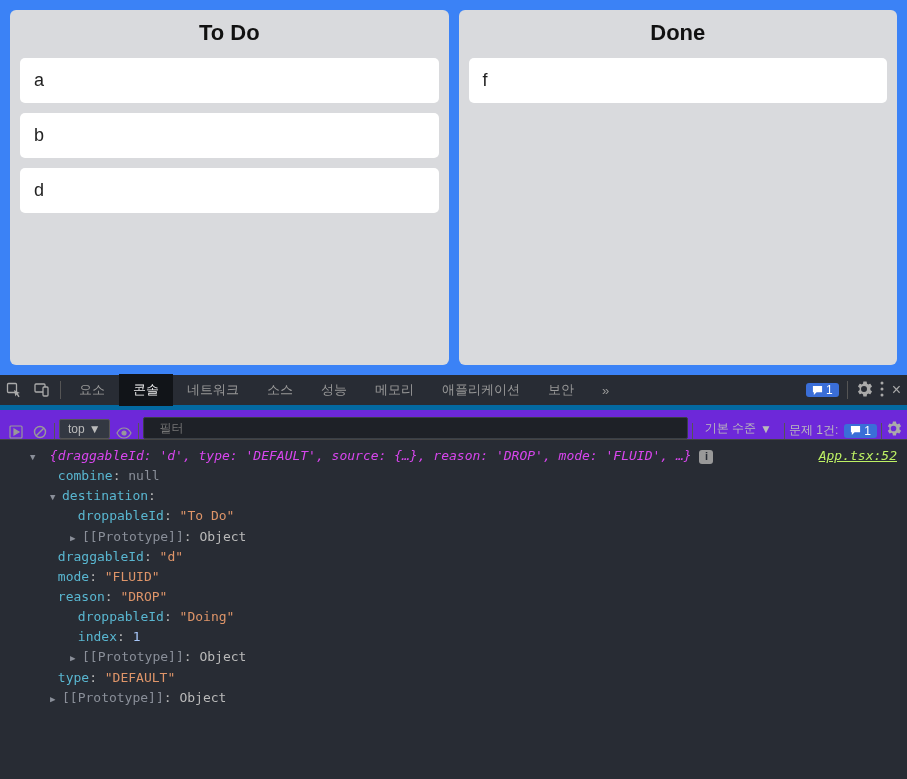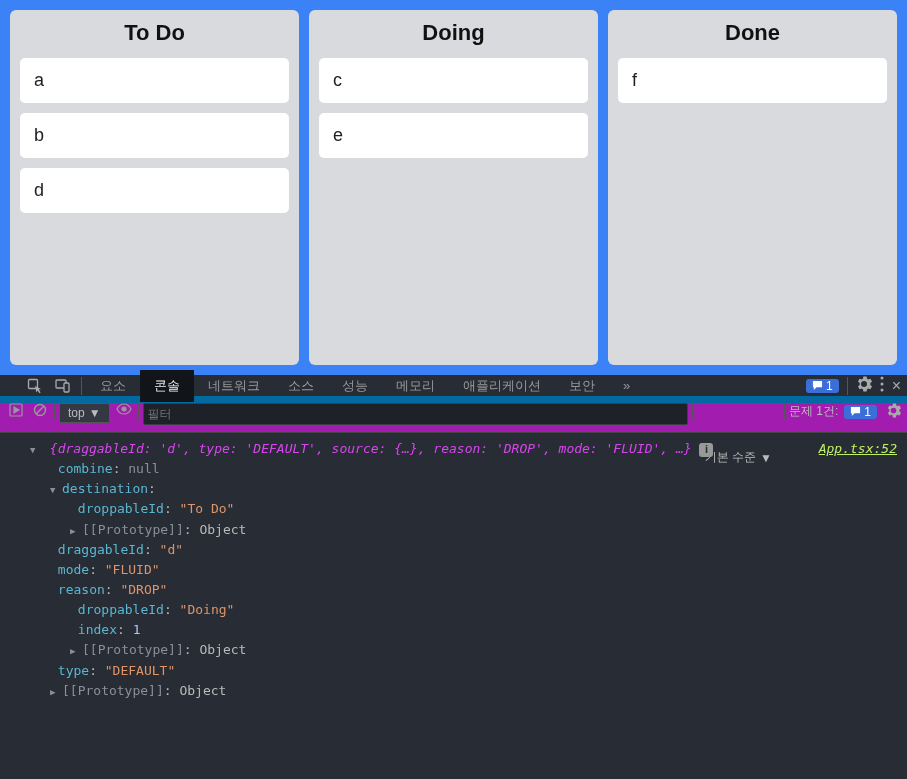--- a/index.html
+++ b/index.html
@@ -39,25 +39,25 @@
     .devtools {
       background: #282c34;
       color: #abb2bf;
       font-size: 13px;
       display: flex;
       flex-direction: column;
       height: 404px;
     }
     .devtools-tabs {
       background: #282c34;
-      border-bottom: 7px solid #0369a1;
+      border-bottom: 5px solid #0369a1;
       display: flex;
       align-items: center;
-      height: 28px;
-      padding-left: 21px;
+      height: 35px;
+      padding-left: 0;
       gap: 0;
     }
     .devtools-tab-icon {
       width: 28px;
       height: 28px;
       display: flex;
       align-items: center;
       justify-content: center;
       color: #aaa;
     }
@@ -84,35 +84,35 @@
       border-radius: 3px;
       padding: 0px 6px;
       font-size: 12px;
       display: inline-flex;
       align-items: center;
       gap: 3px;
     }
     .gear, .kebab, .more { color: #aaa; }
     
     .devtools-filter-bar {
-      background: #a21caf;
+      background: #6d28d9;
       border-bottom: 1px solid #444;
       display: flex;
-      align-items: flex-start;
+      align-items: flex-end;
       height: 30px;
       padding: 0 6px;
       gap: 4px;
     }
     .filter-icon { color: #999; display:flex; align-items:center; justify-content:center; width:20px; }
     .filter-input {
       flex: 1;
       background: #1e2127;
       border: 1px solid #3a3f46;
       color: #ccc;
-      padding: 2px 4px;
+      padding: 2px 16px;
       font-size: 12px;
       height: 22px;
       border-radius: 2px;
     }
     .top-menu {
       background: #333842;
       color: #bbb;
       padding: 2px 8px;
       border: 1px solid #555;
       font-size: 12px;
@@ -173,25 +173,20 @@
   </style>
 </head>
 <body>
 
 <div class="kanban-container">
   <div class="kanban-column">
     <div class="kanban-column-title">To Do</div>
     <div class="kanban-card">a</div>
     <div class="kanban-card">b</div>
     <div class="kanban-card">d</div>
-  </div>
-  <div class="kanban-column">
-    <div class="kanban-column-title">Doing</div>
-    <div class="kanban-card">c</div>
-    <div class="kanban-card">e</div>
   </div>
   <div class="kanban-column">
     <div class="kanban-column-title">Done</div>
     <div class="kanban-card">f</div>
   </div>
 </div>
 
 <div class="devtools">
   <div class="devtools-tabs">
     <div class="devtools-tab-icon">

